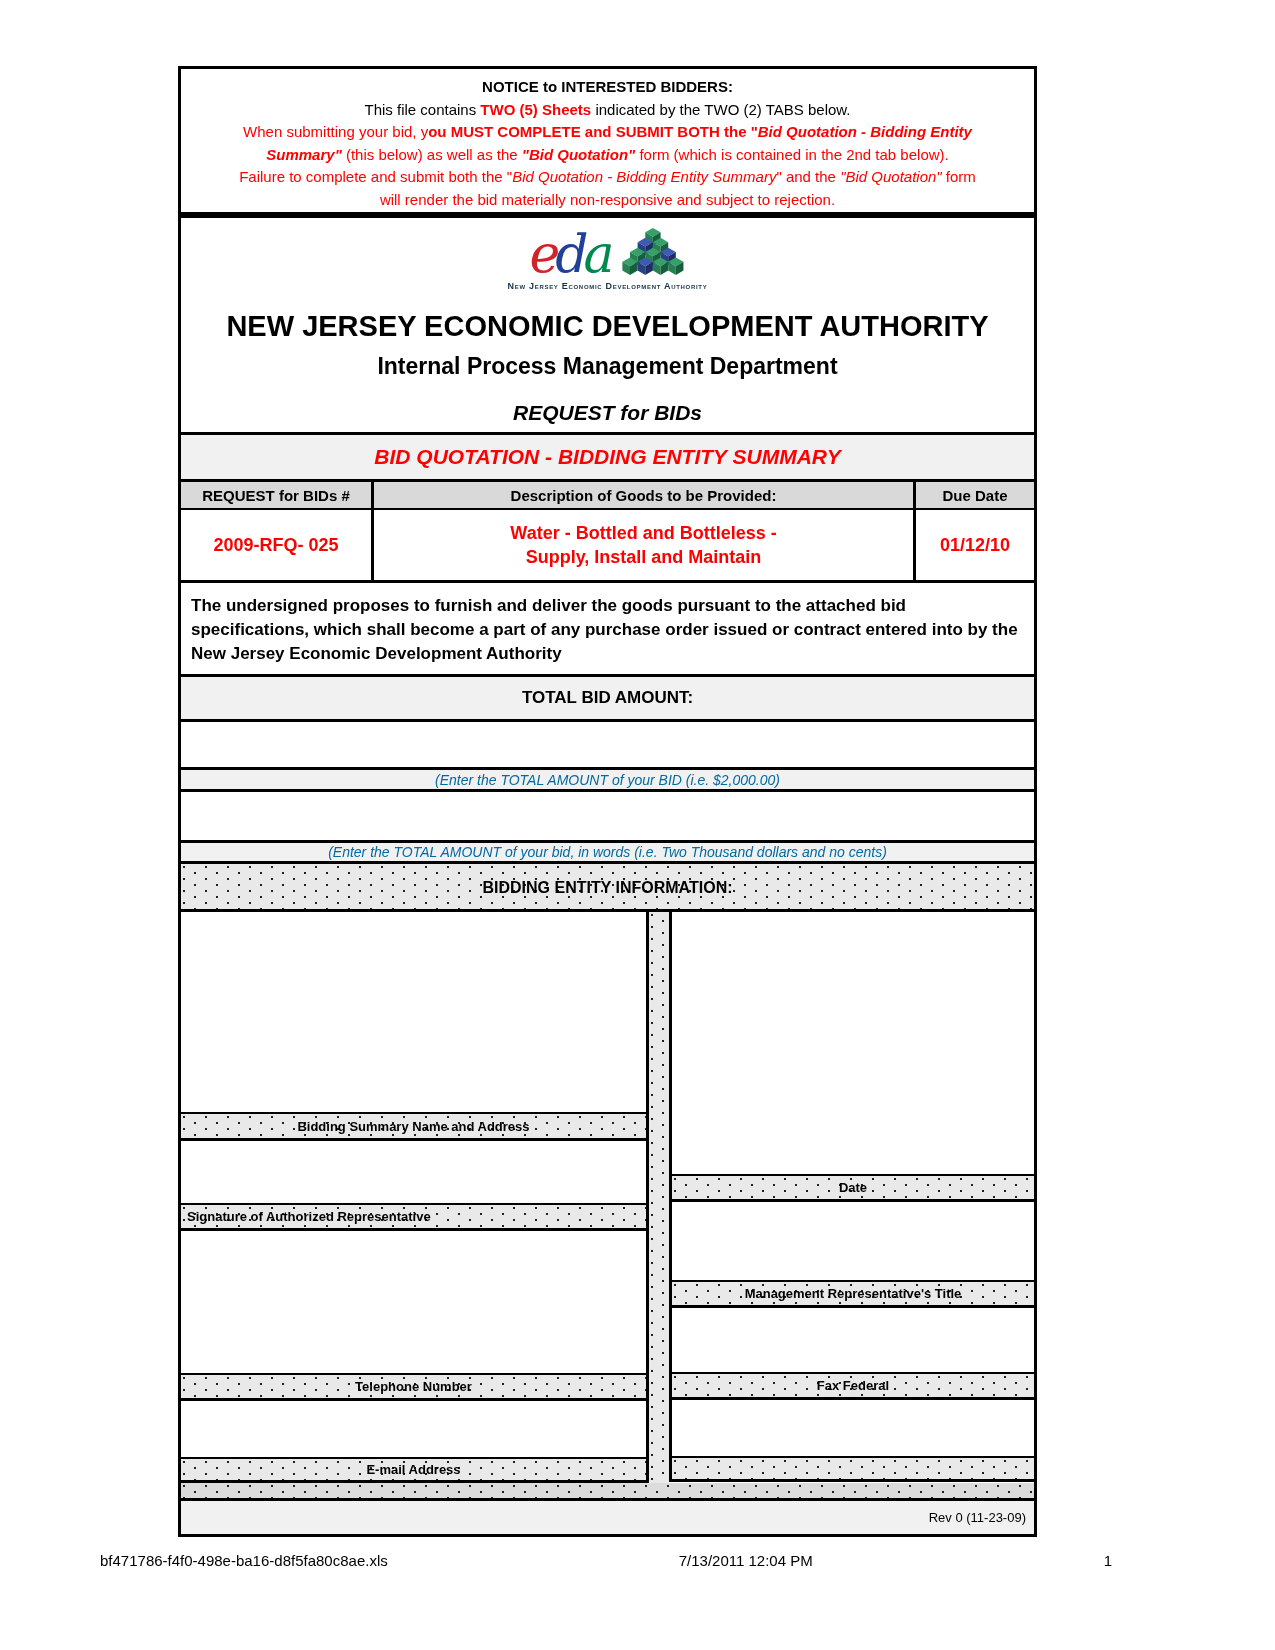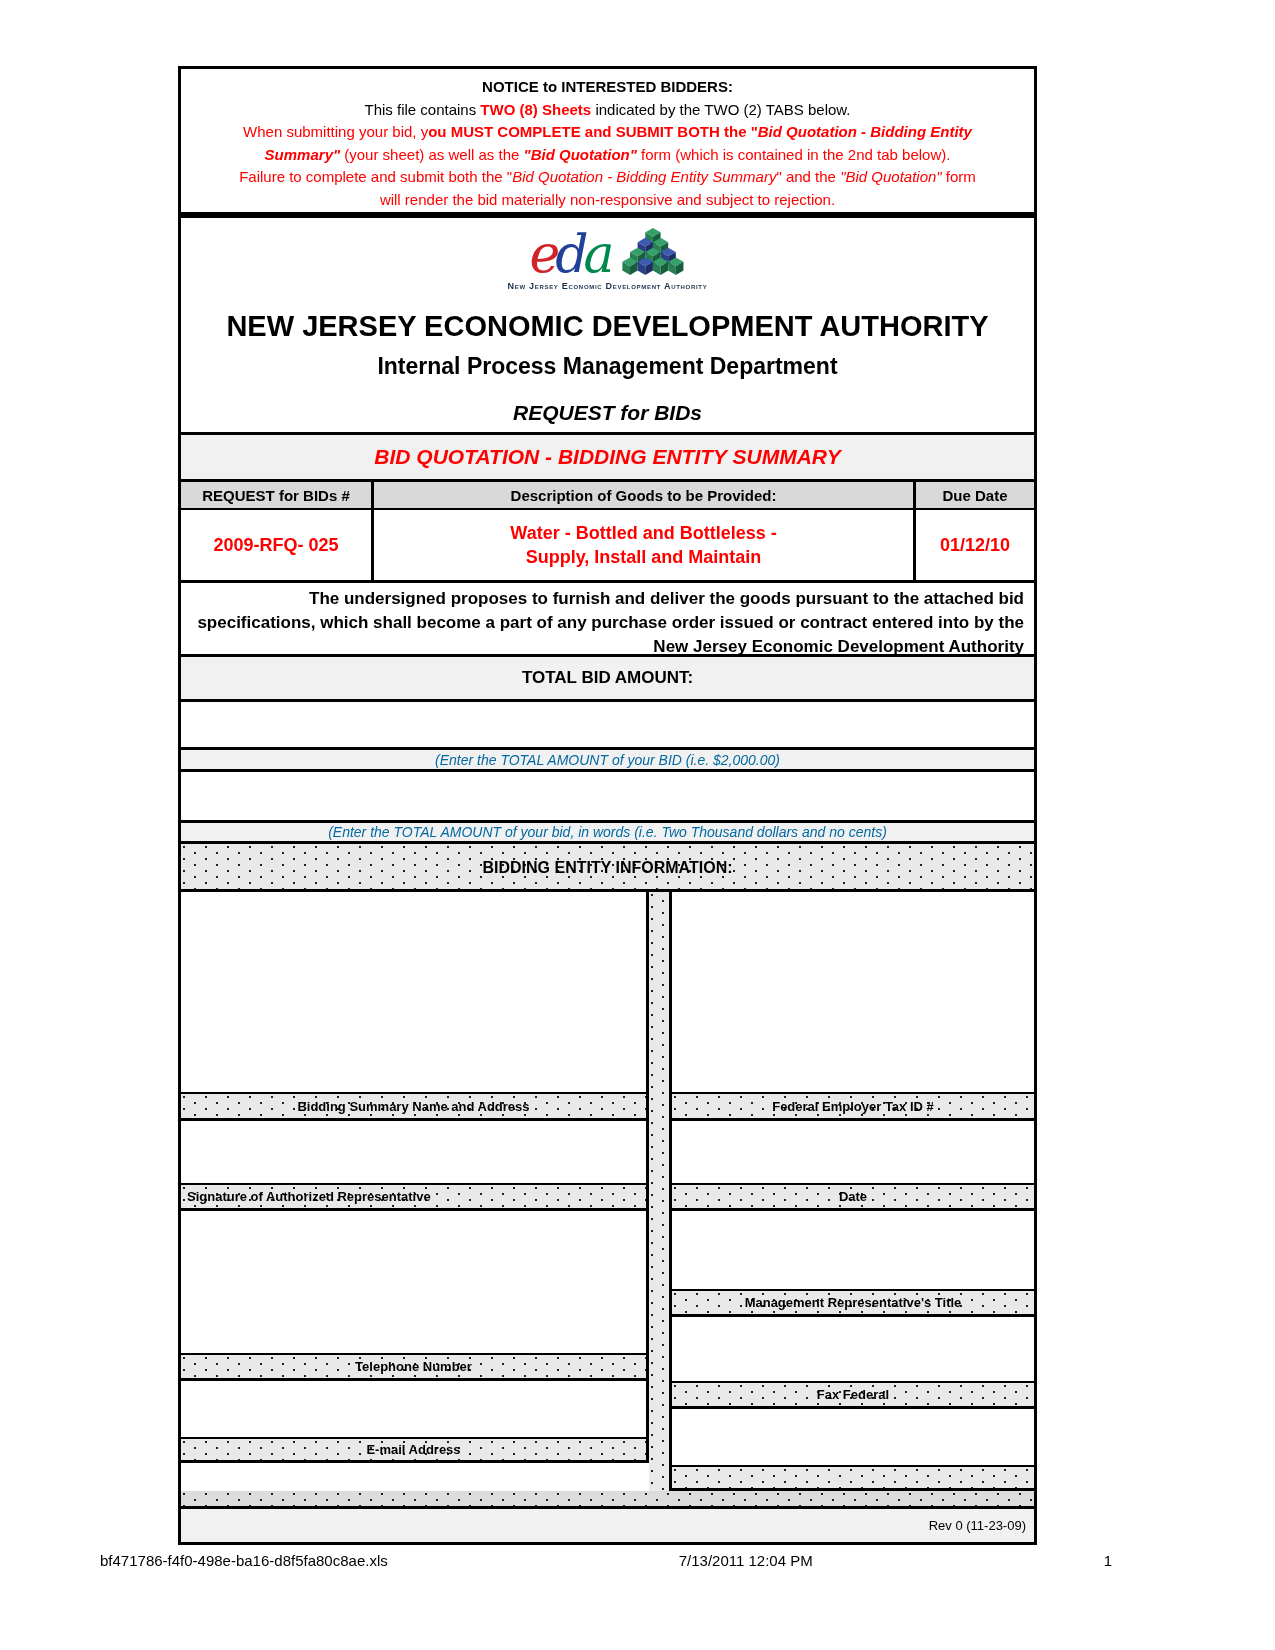--- a/index.html
+++ b/index.html
@@ -51,22 +51,22 @@
   
   .bt-head, .bt-row { display:flex; width:100%; }
   .bt-head { height:28px; background:#d9d9d9; font-size:15px; font-weight:bold; }
   .bt-head > div { display:flex; align-items:center; justify-content:center; border-bottom:2px solid #000; }
   .bt-row { height:70px; font-size:18px; font-weight:bold; color:#ff0000; }
   .bt-row > div { display:flex; flex-direction:column; align-items:center; justify-content:center; line-height:24px; }
   .c1 { width:190px; }
   .c2 { width:545px; border-left:3px solid #000; border-right:3px solid #000; }
   .c3 { flex:1; }
 
-  .statement { border-top:3px solid #000; height:74px; padding:4px 10px 0 10px;
-               font-size:17px; font-weight:bold; text-align:right; line-height:24px; }
+  .statement { border-top:3px solid #000; height:94px; padding:11px 10px 0 10px;
+               font-size:17px; font-weight:bold; text-align:left; line-height:24px; }
   .total-label { height:48px; line-height:42px; font-size:17px; font-weight:bold; }
 
   .value-box { background:#fff; }
   .h45 { height:45px; } .h48 { height:48px; }
   .hint { font-size:14px; font-weight:normal; font-style:italic; color:#0369a1; }
   .hint-a { height:25px; line-height:20px; }
   .hint-b { height:24px; line-height:19px; }
 
   
   .dotted {
@@ -105,23 +105,23 @@
   
   .footer { position:absolute; top:1552px; left:0; width:1275px;
             display:flex; justify-content:space-between;
             padding:0 163px 0 100px; font-size:15px; }
 </style>
 </head>
 <body>
 
 <div class="notice-box">
   <div class="bold">NOTICE to INTERESTED BIDDERS:</div>
-  <div><span>This file contains </span><span class="red bold">TWO (8) Sheets</span><span> indicated by the TWO (2) TABS below.</span></div>
+  <div><span>This file contains </span><span class="red bold">TWO (5) Sheets</span><span> indicated by the TWO (2) TABS below.</span></div>
   <div class="red"><span>When submitting your bid, y</span><span class="bold">ou MUST  COMPLETE and SUBMIT BOTH the "</span><span class="bold ital">Bid Quotation - Bidding Entity</span></div>
-  <div class="red"><span class="bold ital">Summary"</span><span> (your sheet) as well as the </span><span class="bold ital">"Bid Quotation"</span><span> form (which is contained in the 2nd tab below).</span></div>
+  <div class="red"><span class="bold ital">Summary"</span><span> (this below) as well as the </span><span class="bold ital">"Bid Quotation"</span><span> form (which is contained in the 2nd tab below).</span></div>
   <div class="red"><span>Failure to complete and submit both the "</span><span class="ital">Bid Quotation - Bidding Entity Summary</span><span>" and the </span><span class="ital">"Bid Quotation"</span><span> form</span></div>
   <div class="red">will render the bid materially non-responsive and subject to rejection.</div>
 </div>
 
 <div class="main-box">
 
   <div class="logo-block">
     <div class="logo-row">
       <span class="logo-letters"><span class="logo-e">e</span><span class="logo-d">d</span><span class="logo-a">a</span></span>
       <svg class="cubes" width="64" height="48" viewBox="0 0 58 44">
@@ -218,21 +218,20 @@
       <div class="cell-lbl l2 dotted left-al">Signature of Authorized Representative</div>
       <div class="cell-val v3"></div>
       <div class="cell-val v4"></div>
       <div class="cell-lbl l4 dotted">Telephone Number</div>
       <div class="cell-val v5"></div>
       <div class="cell-lbl l5 dotted">E-mail Address</div>
     </div>
     <div class="e-gut dotted"></div>
     <div class="e-right">
       <div class="cell-val v1"></div>
-      <div class="cell-lbl l1 dotted">Federal Employer Tax ID #</div>
       <div class="cell-val v2"></div>
       <div class="cell-lbl l2 dotted">Date</div>
       <div class="cell-val v3"></div>
       <div class="cell-lbl l3 dotted">Management Representative's Title</div>
       <div class="cell-val v4"></div>
       <div class="cell-lbl l4 dotted">Fax Federal</div>
       <div class="cell-val v5"></div>
       <div class="cell-lbl l5 dotted"></div>
     </div>
   </div>

